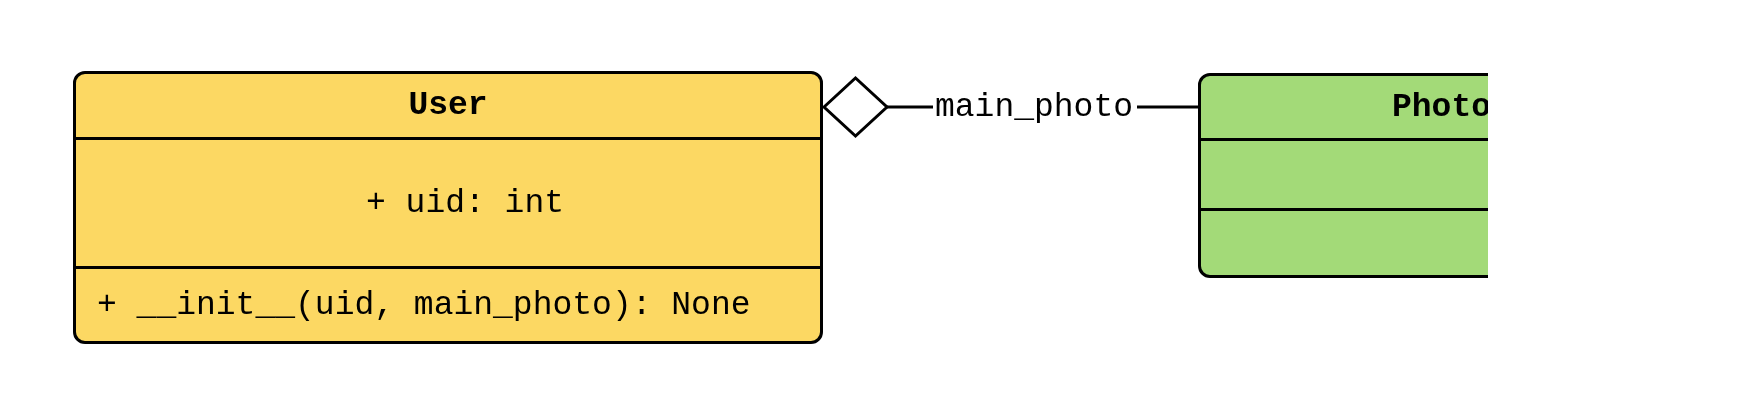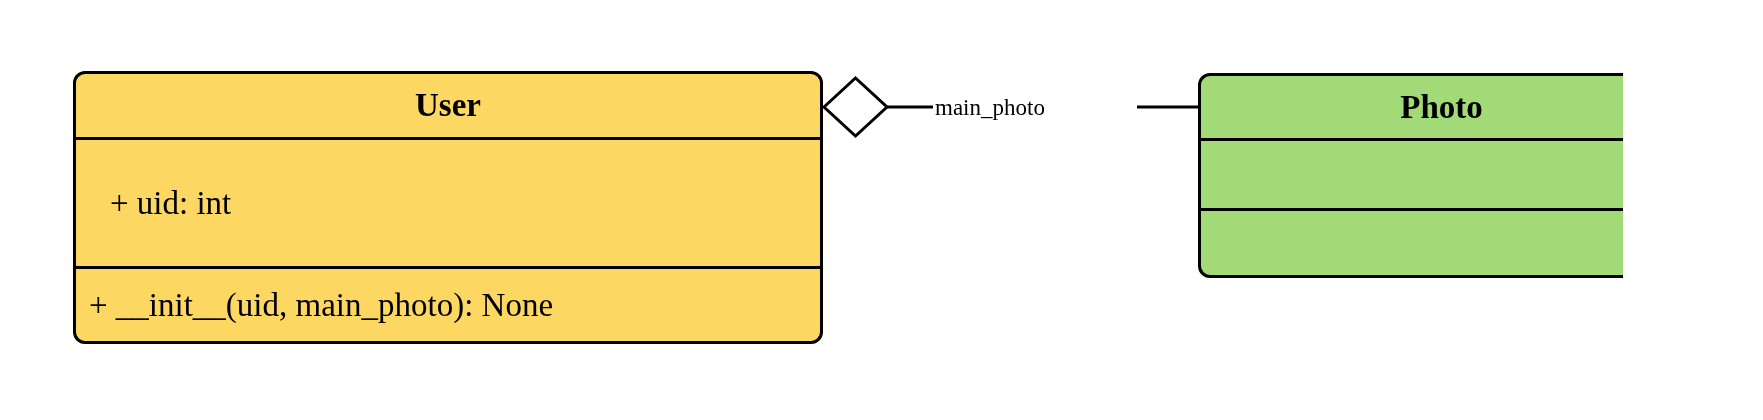--- a/index.html
+++ b/index.html
@@ -2,24 +2,24 @@
 <html style="--canvas_bg: #ffffff; --stroke: #000000; --user_fill: #FCD863; --photo_fill: #A3DA78; --diamond_fill: #ffffff;"><head>
 <meta charset="utf-8">
 <style>
   html, body {
     margin: 0;
     padding: 0;
     background: #ffffff;
   }
   .canvas {
     position: relative;
-    width: 1623px;
+    width: 1488px;
     height: 420px;
     background: var(--canvas_bg, #ffffff);
-    font-family: Liberation Serif, serif;
+    font-family: Liberation Mono, monospace;
     color: var(--stroke, #000000);
     overflow: hidden;
   }
 
   
   .uml-class {
     position: absolute;
     box-sizing: border-box;
     border: 3px solid var(--stroke, #000000);
     border-radius: 12px;
@@ -41,30 +41,31 @@
   .user  .uml-title { height: 63px; }
   .photo .uml-title { height: 62px; }
 
   .uml-attrs {
     border-bottom: 3px solid var(--stroke, #000000);
     display: flex;
     flex-direction: column;
     justify-content: center;
     padding-left: 34px;
     white-space: pre;
+    text-align: center;
   }
   .user  .uml-attrs { height: 126px; }
   .photo .uml-attrs { height: 67px; }
 
   .uml-methods {
     flex: 1;
     display: flex;
     flex-direction: column;
     justify-content: center;
-    padding-left: 13px;
+    padding-left: 21px;
     white-space: pre;
   }
 
   .type-ref { font-weight: bold; }
 
   
   .connector-svg {
     position: absolute;
     left: 820px;
     top: 70px;
@@ -78,21 +79,21 @@
   }
   .connector-svg .edge {
     stroke: var(--stroke, #000000);
     stroke-width: 3;
   }
   .relationship-label {
     position: absolute;
     left: 935px;
     top: 91px;
     height: 33px;
-    font-size: 23px;
+    font-size: 33px;
     line-height: 33px;
     white-space: pre;
   }
 </style>
 </head>
 <body>
 
 <div class="canvas">
 
   <div class="uml-class user">

